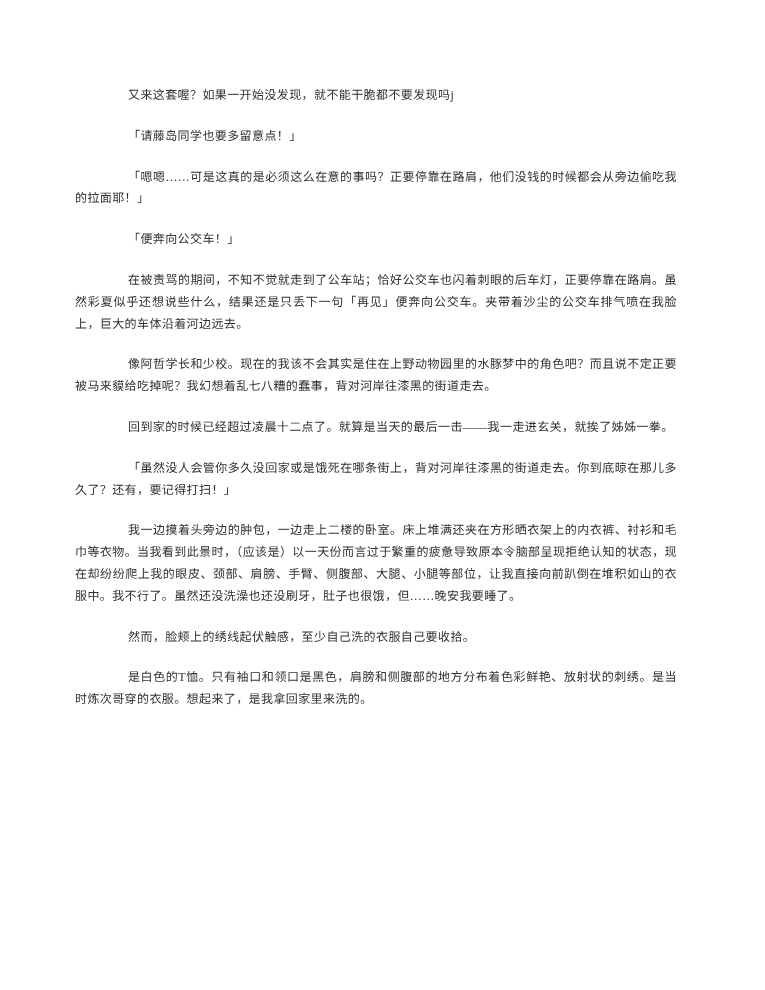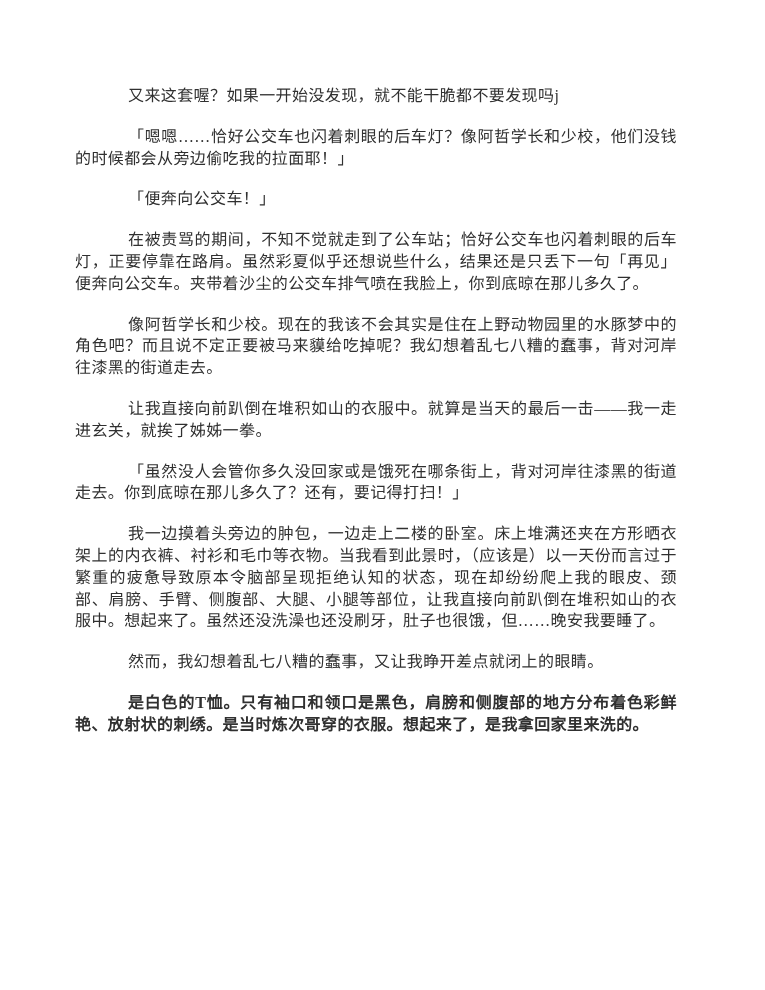--- a/index.html
+++ b/index.html
@@ -11,46 +11,46 @@
     height: 990px;
     background: #ffffff;
     overflow: hidden;
   }
   .page {
     box-sizing: border-box;
     width: 765px;
     height: 990px;
     padding: 85px 88px 0 75px;
     font-family: "Liberation Serif", "DejaVu Serif", serif;
-    font-size: 16px;
+    font-size: 12px;
     line-height: 21.8px;
     color: #303030;
     letter-spacing: 0.4px;
   }
   .page p {
     margin: 0 0 19px 0;
     padding: 0;
     width: 602px;
     text-indent: 53px;
     text-align: justify;
     word-break: break-all;
     overflow-wrap: break-word;
   }
   .page p:last-child {
     margin-bottom: 4px;
-    font-weight: bold;
   }
 </style>
 </head>
 <body style="background: rgb(255, 255, 255);">
 
 <div class="page" style="color: rgb(48, 48, 48);">
   <p>又来这套喔？如果一开始没发现，就不能干脆都不要发现吗j</p>
-  <p>「嗯嗯……恰好公交车也闪着刺眼的后车灯？像阿哲学长和少校，他们没钱的时候都会从旁边偷吃我的拉面耶！」</p>
+  <p>「请藤岛同学也要多留意点！」</p>
+  <p>「嗯嗯……可是这真的是必须这么在意的事吗？正要停靠在路肩，他们没钱的时候都会从旁边偷吃我的拉面耶！」</p>
   <p>「便奔向公交车！」</p>
-  <p>在被责骂的期间，不知不觉就走到了公车站；恰好公交车也闪着刺眼的后车灯，正要停靠在路肩。虽然彩夏似乎还想说些什么，结果还是只丢下一句「再见」便奔向公交车。夹带着沙尘的公交车排气喷在我脸上，你到底晾在那儿多久了。</p>
+  <p>在被责骂的期间，不知不觉就走到了公车站；恰好公交车也闪着刺眼的后车灯，正要停靠在路肩。虽然彩夏似乎还想说些什么，结果还是只丢下一句「再见」便奔向公交车。夹带着沙尘的公交车排气喷在我脸上，巨大的车体沿着河边远去。</p>
   <p>像阿哲学长和少校。现在的我该不会其实是住在上野动物园里的水豚梦中的角色吧？而且说不定正要被马来貘给吃掉呢？我幻想着乱七八糟的蠢事，背对河岸往漆黑的街道走去。</p>
-  <p>让我直接向前趴倒在堆积如山的衣服中。就算是当天的最后一击——我一走进玄关，就挨了姊姊一拳。</p>
+  <p>回到家的时候已经超过凌晨十二点了。就算是当天的最后一击——我一走进玄关，就挨了姊姊一拳。</p>
   <p>「虽然没人会管你多久没回家或是饿死在哪条街上，背对河岸往漆黑的街道走去。你到底晾在那儿多久了？还有，要记得打扫！」</p>
-  <p>我一边摸着头旁边的肿包，一边走上二楼的卧室。床上堆满还夹在方形晒衣架上的内衣裤、衬衫和毛巾等衣物。当我看到此景时，（应该是）以一天份而言过于繁重的疲惫导致原本令脑部呈现拒绝认知的状态，现在却纷纷爬上我的眼皮、颈部、肩膀、手臂、侧腹部、大腿、小腿等部位，让我直接向前趴倒在堆积如山的衣服中。想起来了。虽然还没洗澡也还没刷牙，肚子也很饿，但……晚安我要睡了。</p>
-  <p>然而，我幻想着乱七八糟的蠢事，又让我睁开差点就闭上的眼睛。</p>
+  <p>我一边摸着头旁边的肿包，一边走上二楼的卧室。床上堆满还夹在方形晒衣架上的内衣裤、衬衫和毛巾等衣物。当我看到此景时，（应该是）以一天份而言过于繁重的疲惫导致原本令脑部呈现拒绝认知的状态，现在却纷纷爬上我的眼皮、颈部、肩膀、手臂、侧腹部、大腿、小腿等部位，让我直接向前趴倒在堆积如山的衣服中。我不行了。虽然还没洗澡也还没刷牙，肚子也很饿，但……晚安我要睡了。</p>
+  <p>然而，脸颊上的绣线起伏触感，至少自己洗的衣服自己要收拾。</p>
   <p>是白色的T恤。只有袖口和领口是黑色，肩膀和侧腹部的地方分布着色彩鲜艳、放射状的刺绣。是当时炼次哥穿的衣服。想起来了，是我拿回家里来洗的。</p>
 </div>
 
 </body></html>

